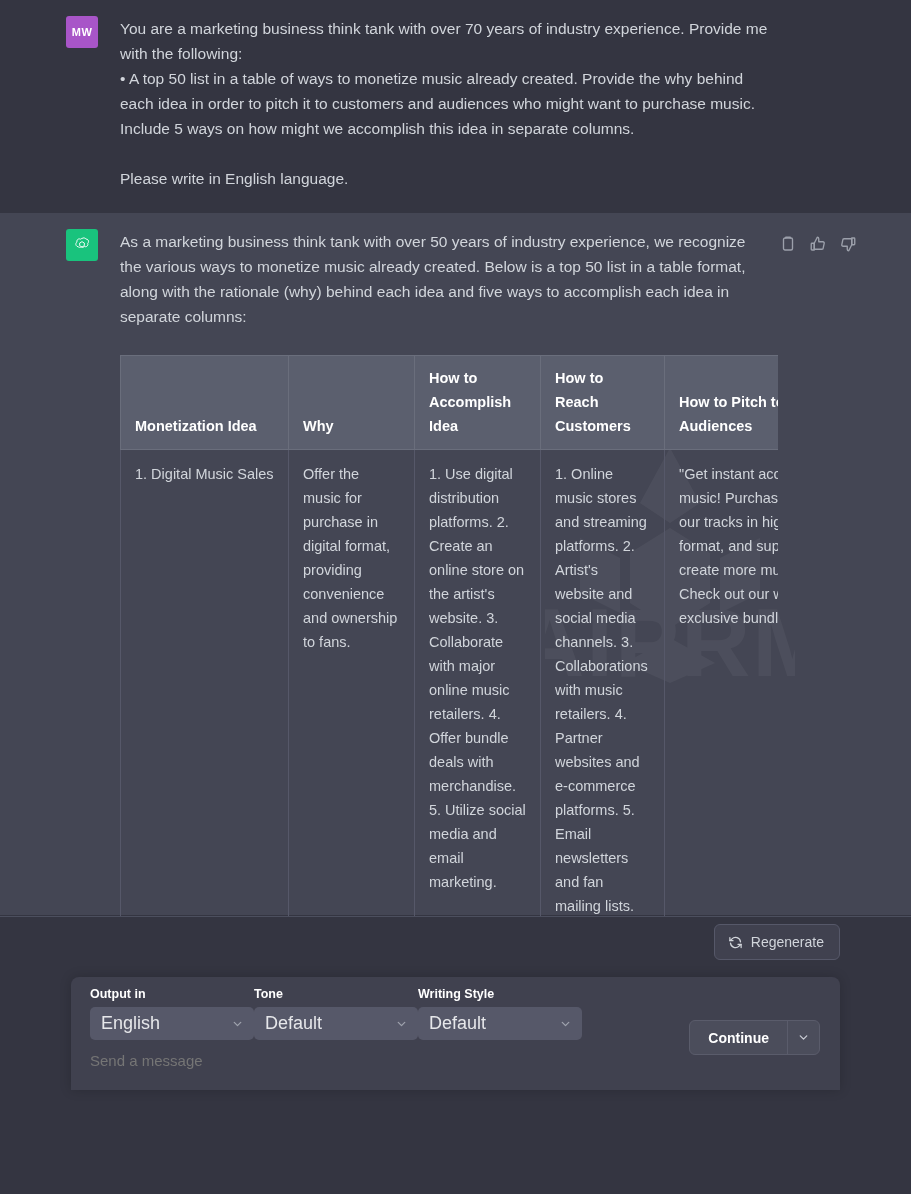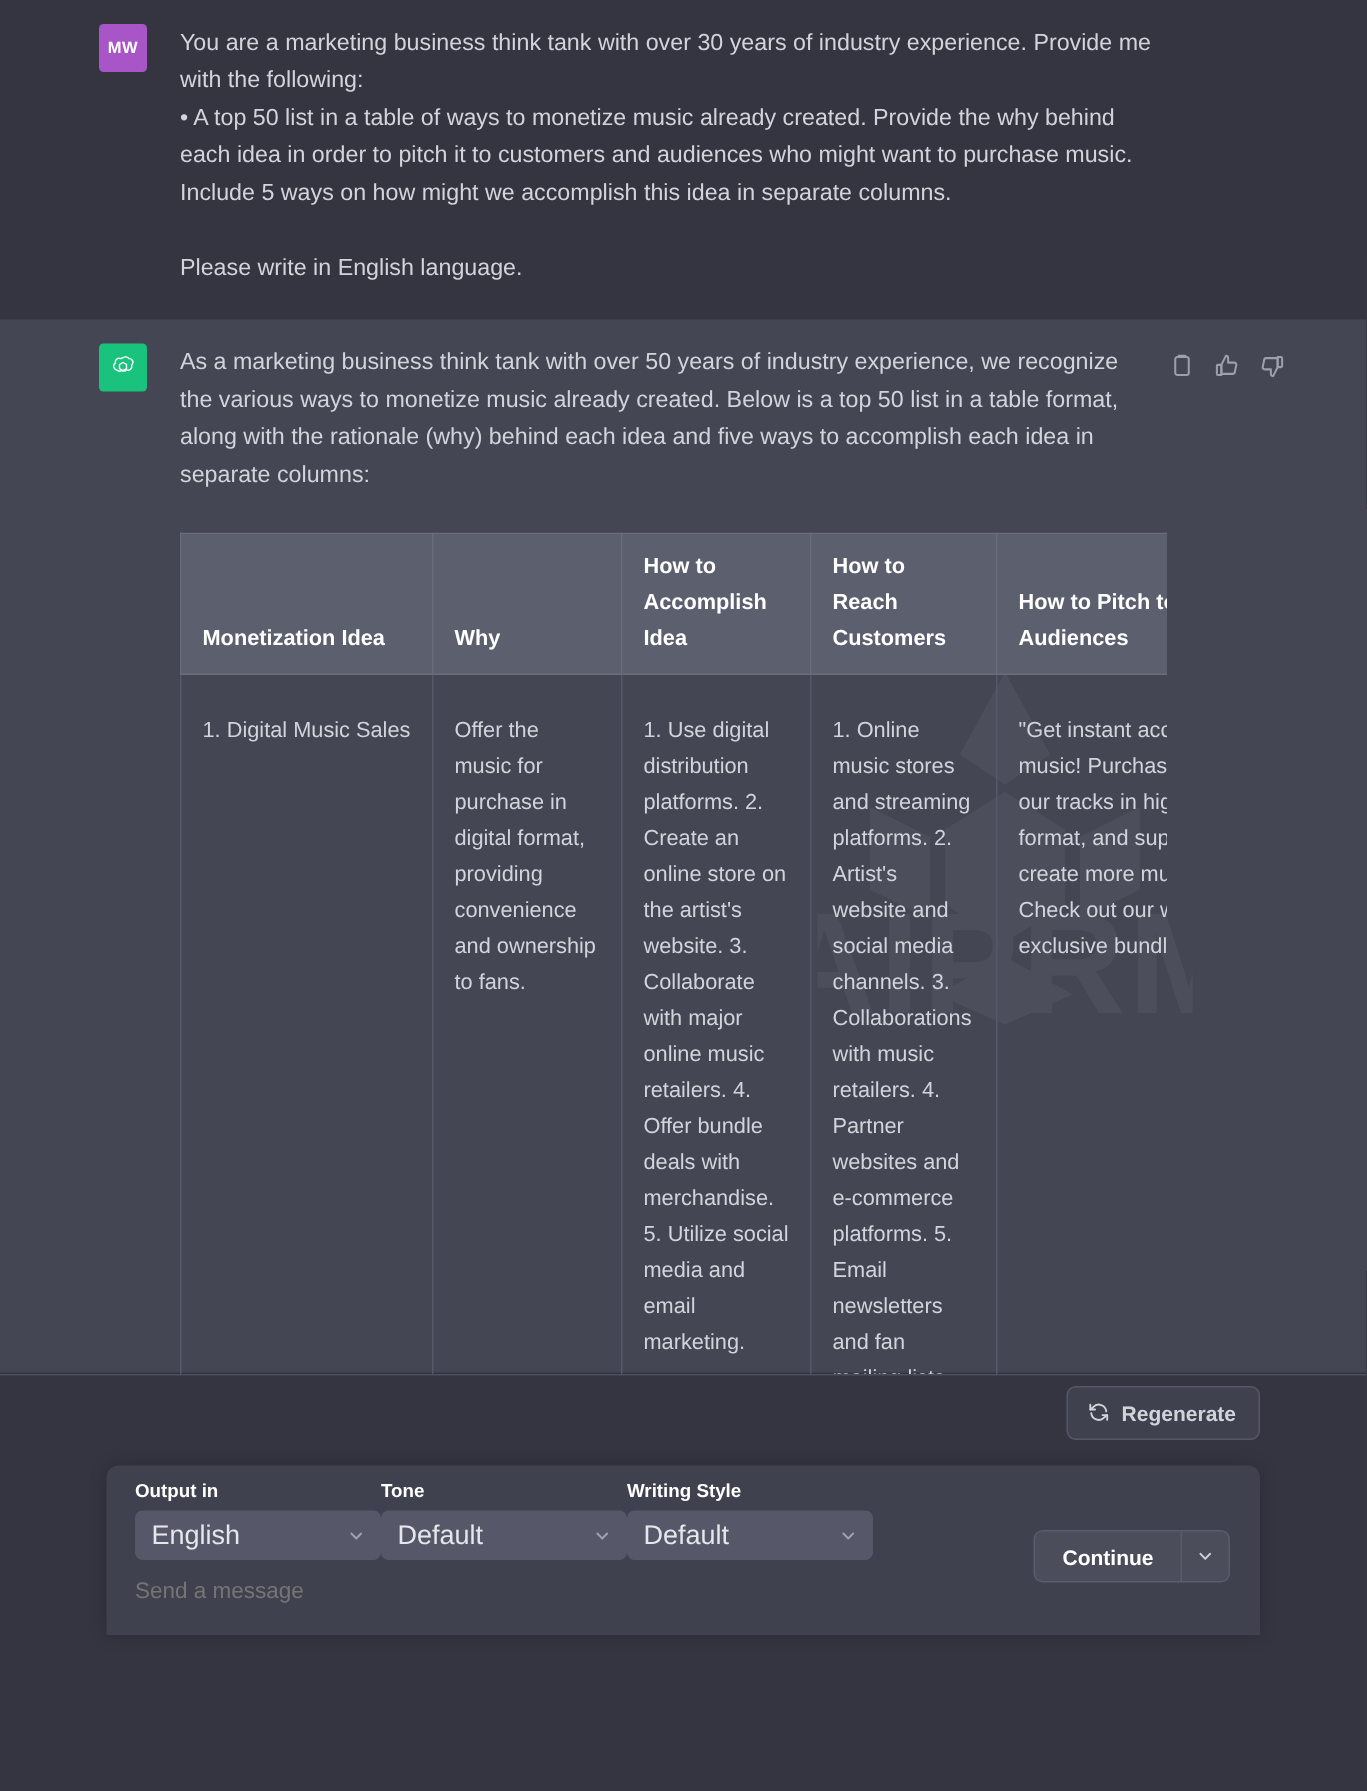--- a/index.html
+++ b/index.html
@@ -85,40 +85,39 @@
     font-size: 14.5px;
     line-height: 24px;
     text-align: left;
     vertical-align: bottom;
     border: 1px solid #6a6e7c;
     padding: 10px 14px 11px 14px;
     height: 88px;
   }
   table.gen td {
     border: 1px solid #565869;
-    padding: 25px 14px 12px 14px;
+    padding: 12px 14px 12px 14px;
     vertical-align: top;
     line-height: 24px;
     color: #d1d5db;
   }
 
   
   .bottom { position: absolute; left: 0; top: 916px; width: 911px; height: 278px; background: #343541; }
   .bottom::before {
     content: ""; position: absolute; left: 0; top: 0; width: 911px; height: 1px;
     background: #4c4f5e;
   }
 
   .regen-row { position: absolute; right: 71px; top: 8px; }
   .regen-btn {
-    display: flex; align-items: flex-start; gap: 8px;
+    display: flex; align-items: flex-end; gap: 8px;
     background: #40414f; border: 1px solid #565869; border-radius: 6px;
     color: #d1d5db; font-size: 14px; padding: 9px 15px 9px 13px;
     cursor: pointer;
-    font-weight: bold;
   }
   .regen-btn svg { width: 15px; height: 15px; display: block; color: #d1d5db; }
 
   .composer {
     position: absolute; left: 71px; top: 61px;
     width: 769px; height: 113px;
     background: #40414f;
     border-radius: 8px 8px 0 0;
     box-shadow: 0 0 12px rgba(0,0,0,.18);
   }
@@ -167,21 +166,21 @@
 <body>
 
 <div class="stream">
 
   <div class="turn turn-user">
     <div class="turn-inner">
       <div class="avatar avatar-user">
         <span class="initials">MW</span>
       </div>
       <div class="msg-body">
-        <p>You are a marketing business think tank with over 30 years of industry experience.  Provide me with the following:</p>
+        <p>You are a marketing business think tank with over 70 years of industry experience.  Provide me with the following:</p>
         <p>• A  top 50 list in a table of ways to monetize music already created.  Provide the why behind each idea in order to pitch it to customers and audiences who might want to purchase music.  Include 5 ways on how might we accomplish this idea in separate columns.</p>
         <p class="spacer"></p>
         <p>Please write in English language.</p>
       </div>
     </div>
   </div>
 
   <div class="turn turn-assistant">
 
     <div class="watermark">

